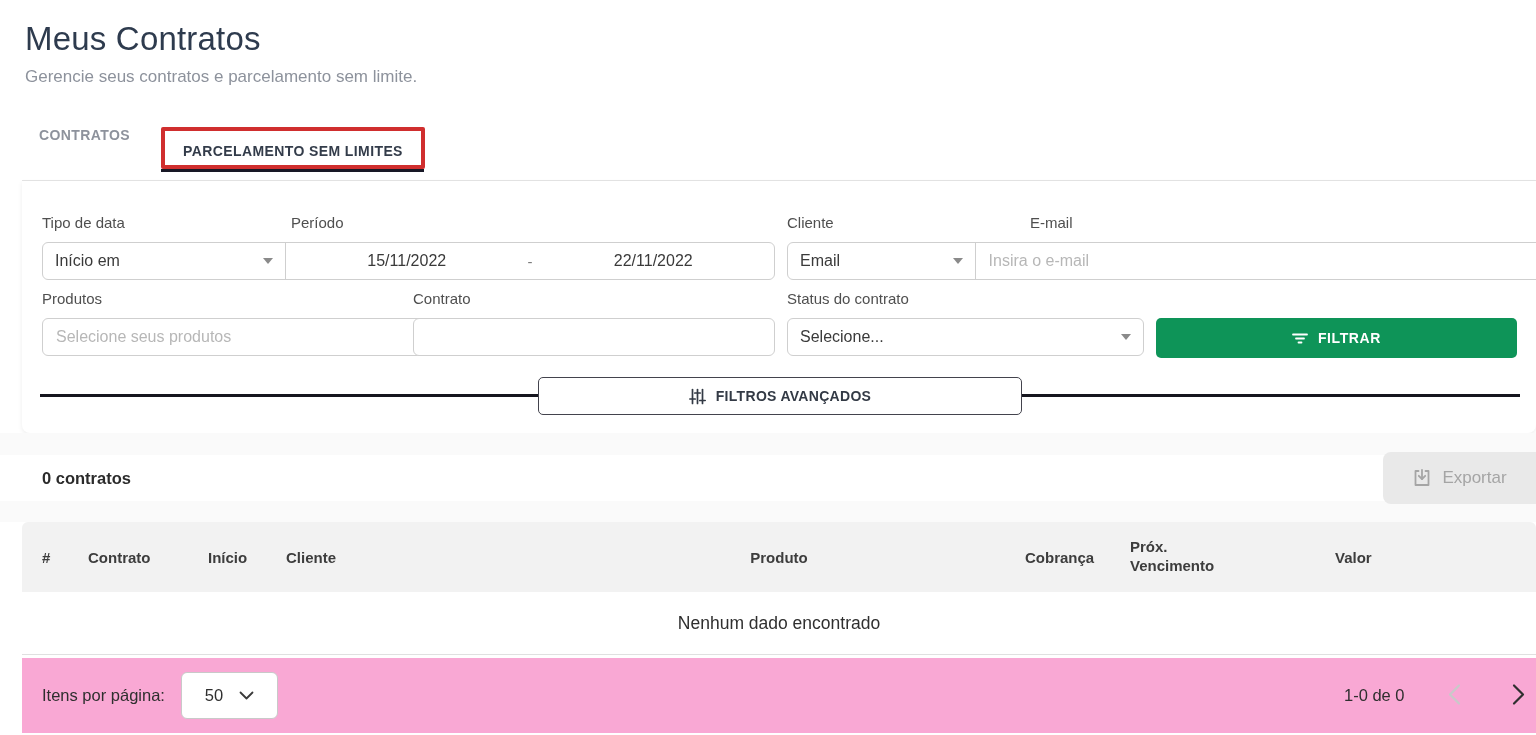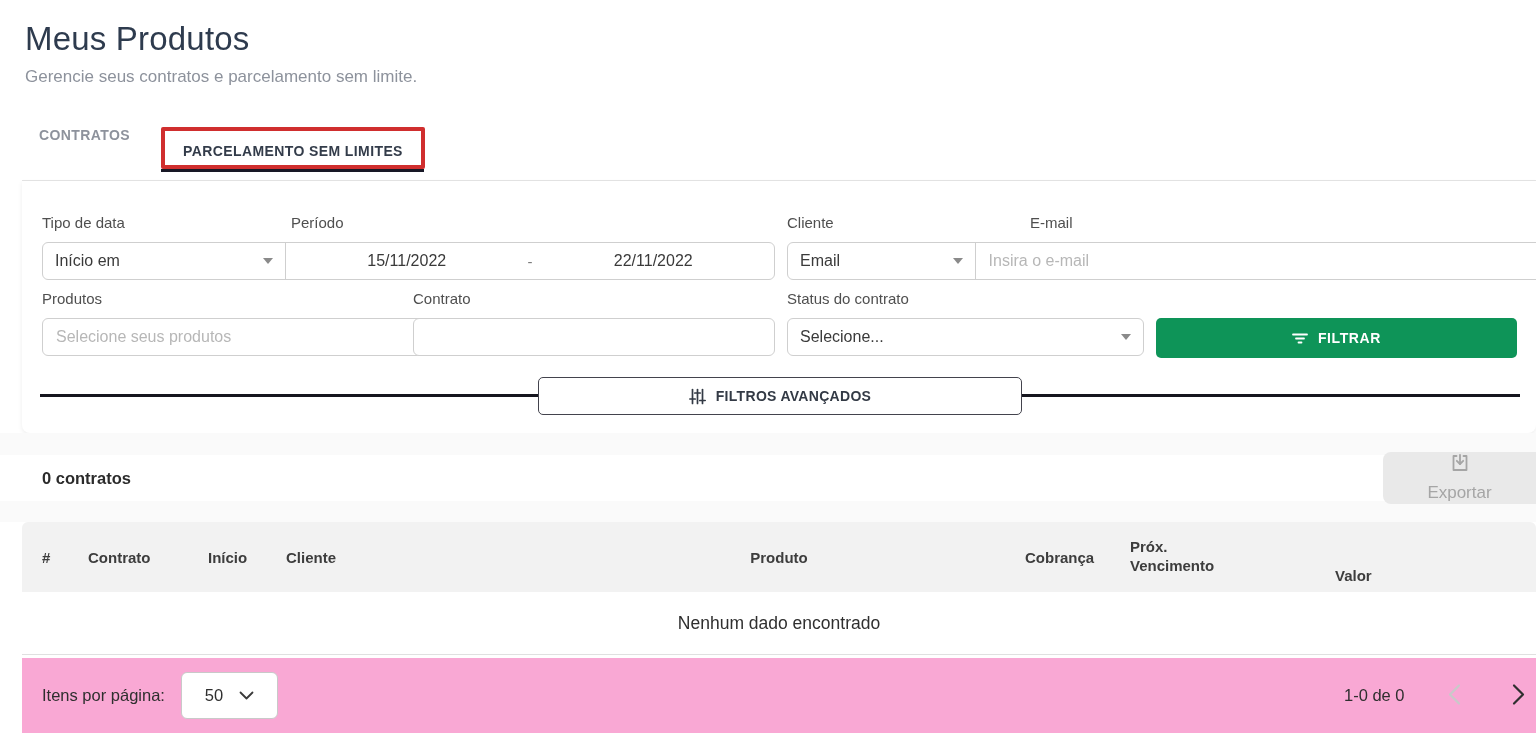--- a/index.html
+++ b/index.html
@@ -74,35 +74,35 @@
   
   .results-bar {
     position:absolute; left:22px; right:0; top:455px; height:46px;
     background:#fff; display:flex; align-items:center;
   }
   .results-count { font-size:16.5px; font-weight:700; color:#2b2b2b; margin-left:20px; }
   .btn-exportar {
     position:absolute; right:0; top:-3px; width:153px; height:52px;
     background:#e9e9e9; border:none; border-radius:8px 0 0 8px;
     color:#a5a5a5; font-size:17px; font-family:inherit; cursor:pointer;
-    display:flex; align-items:center; justify-content:center; gap:10px;flex-direction:column;
+    display:flex; align-items:center; justify-content:center; gap:10px;
   }
 
   
   .table-card { position:absolute; left:22px; right:0; top:522px; }
   .thead { position:relative; height:70px; background:#f2f2f2; border-radius:6px 6px 0 0; }
   .th { position:absolute; font-size:15px; font-weight:700; color:#3d3d3d; top:50%; transform:translateY(-50%); }
   .th-hash { left:20px; }
   .th-contrato { left:66px; }
   .th-inicio { left:186px; }
   .th-cliente { left:264px; }
   .th-produto { left:0; right:0; text-align:center; }
   .th-cobranca { left:1003px; }
   .th-prox { left:1108px; width:100px; line-height:1.25; }
-  .th-valor { left:1313px;margin-top:18px; }
+  .th-valor { left:1313px; }
   .tbody { height:63px; background:#fff; border-bottom:1px solid #e0e0e0; display:flex; align-items:center; justify-content:center; }
   .empty-message { font-size:17.5px; color:#2f2f2f; }
 
   
   .pagination-bar {
     position:absolute; left:22px; right:0; top:658px; height:75px;
     background:#f9a8d4; display:flex; align-items:center;
   }
   .ipp-label { font-size:16.5px; color:#2f2f2f; margin-left:20px; }
   .ipp-select {
@@ -113,21 +113,21 @@
   }
   .range-label { position:absolute; left:1322px; font-size:16.5px; color:#2f2f2f; }
   .pg-btn { position:absolute; top:50%; transform:translateY(-50%); background:none; border:none; cursor:pointer; padding:4px; }
   .pg-prev { left:1422px; }
   .pg-next { left:1486px; }
 </style>
 </head>
 <body>
 
 <div class="page-header">
-  <div class="page-title">Meus Produtos</div>
+  <div class="page-title">Meus Contratos</div>
   <div class="page-subtitle">Gerencie seus contratos e parcelamento sem limite.</div>
 </div>
 
 <div class="tabs">
   <div class="tab inactive">CONTRATOS</div>
   <div class="tab-active-wrap">
     <div class="tab active">PARCELAMENTO SEM LIMITES</div>
     <div class="annotation-box"></div>
     <div class="tab-underline"></div>
   </div>

